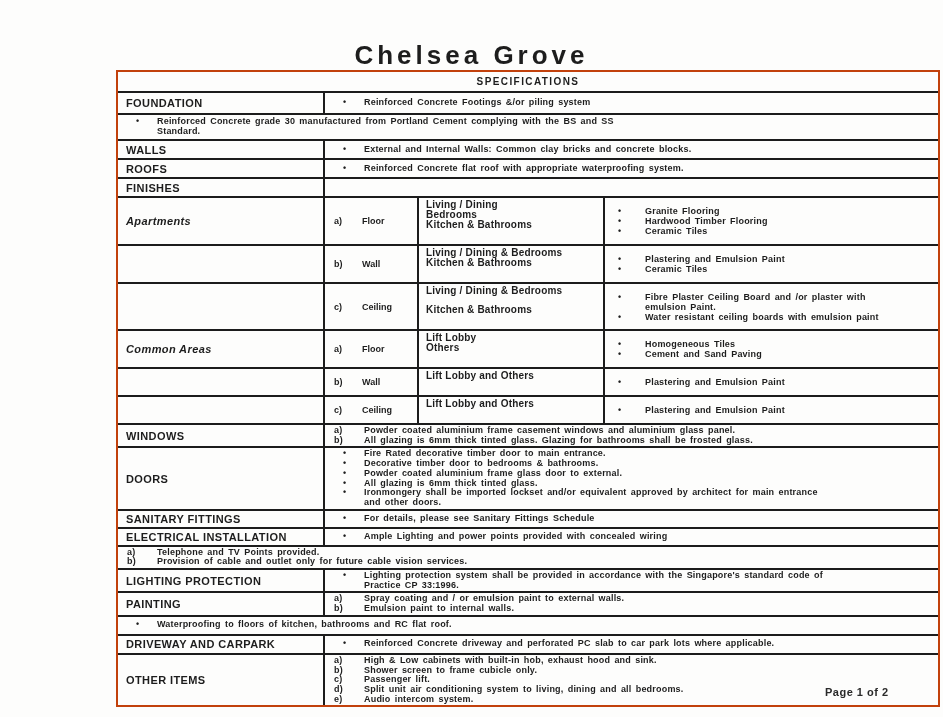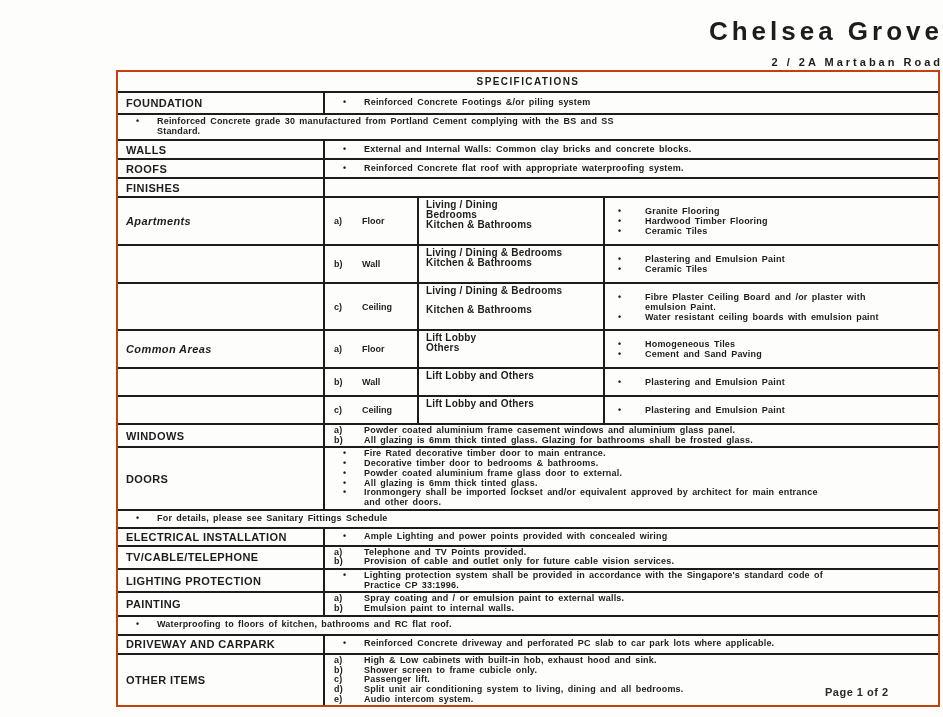--- a/index.html
+++ b/index.html
@@ -1,21 +1,21 @@
 <!DOCTYPE html>
 <html><head>
 <meta charset="utf-8">
 <style>
   html,body { margin:0; padding:0; background:#e8e8e8; }
   .page {
     position:relative; width:943px; height:717px; background:#fdfdfc;
     font-family:"Liberation Sans", sans-serif; font-weight:bold;
     color:#1d1d1d; overflow:hidden; margin:0 auto;
   }
-  .doc-header { padding-top:18px; text-align:right; }
+  .doc-header { padding-top:42px; text-align:center; }
   .doc-title { font-size:26px; letter-spacing:4px; line-height:1.0; }
   .doc-subtitle { font-size:11px; letter-spacing:3px; margin-top:12px; }
 
   .spec-table {
     position:absolute; left:68px; top:70px; width:824px;
     border:2px solid #c2410c; box-sizing:border-box; background:#fdfdfc;margin-left:48px;
   }
   .th-row {
     min-height:19px; display:flex; align-items:center; justify-content:center;
     font-size:10px; letter-spacing:1.4px; border-bottom:2px solid #1c1c1c;
@@ -316,20 +316,23 @@
           </div>
         <div class="line bullet">
             <span class="marker">•</span>
             <span class="t">Ironmongery shall be imported lockset and/or equivalent approved by architect for main entrance
 and other doors.</span>
           </div>
       </div>
     </div>
 
     <div class="tr mh18">
+      <div class="cat">
+          <span>SANITARY FITTINGS</span>
+        </div>
       <div class="content">
         <div class="line bullet">
             <span class="marker">•</span>
             <span class="t">For details, please see Sanitary Fittings Schedule</span>
           </div>
       </div>
     </div>
 
     <div class="tr mh18">
       <div class="cat">
@@ -337,23 +340,20 @@
         </div>
       <div class="content">
         <div class="line bullet">
             <span class="marker">•</span>
             <span class="t">Ample Lighting and power points provided with concealed wiring</span>
           </div>
       </div>
     </div>
 
     <div class="tr mh20">
-      <div class="cat">
-          <span>TV/CABLE/TELEPHONE</span>
-        </div>
       <div class="content">
         <div class="line alpha">
             <span class="marker">a)</span>
             <span class="t">Telephone and TV Points provided.</span>
           </div>
         <div class="line alpha">
             <span class="marker">b)</span>
             <span class="t">Provision of cable and outlet only for future cable vision services.</span>
           </div>
       </div>

